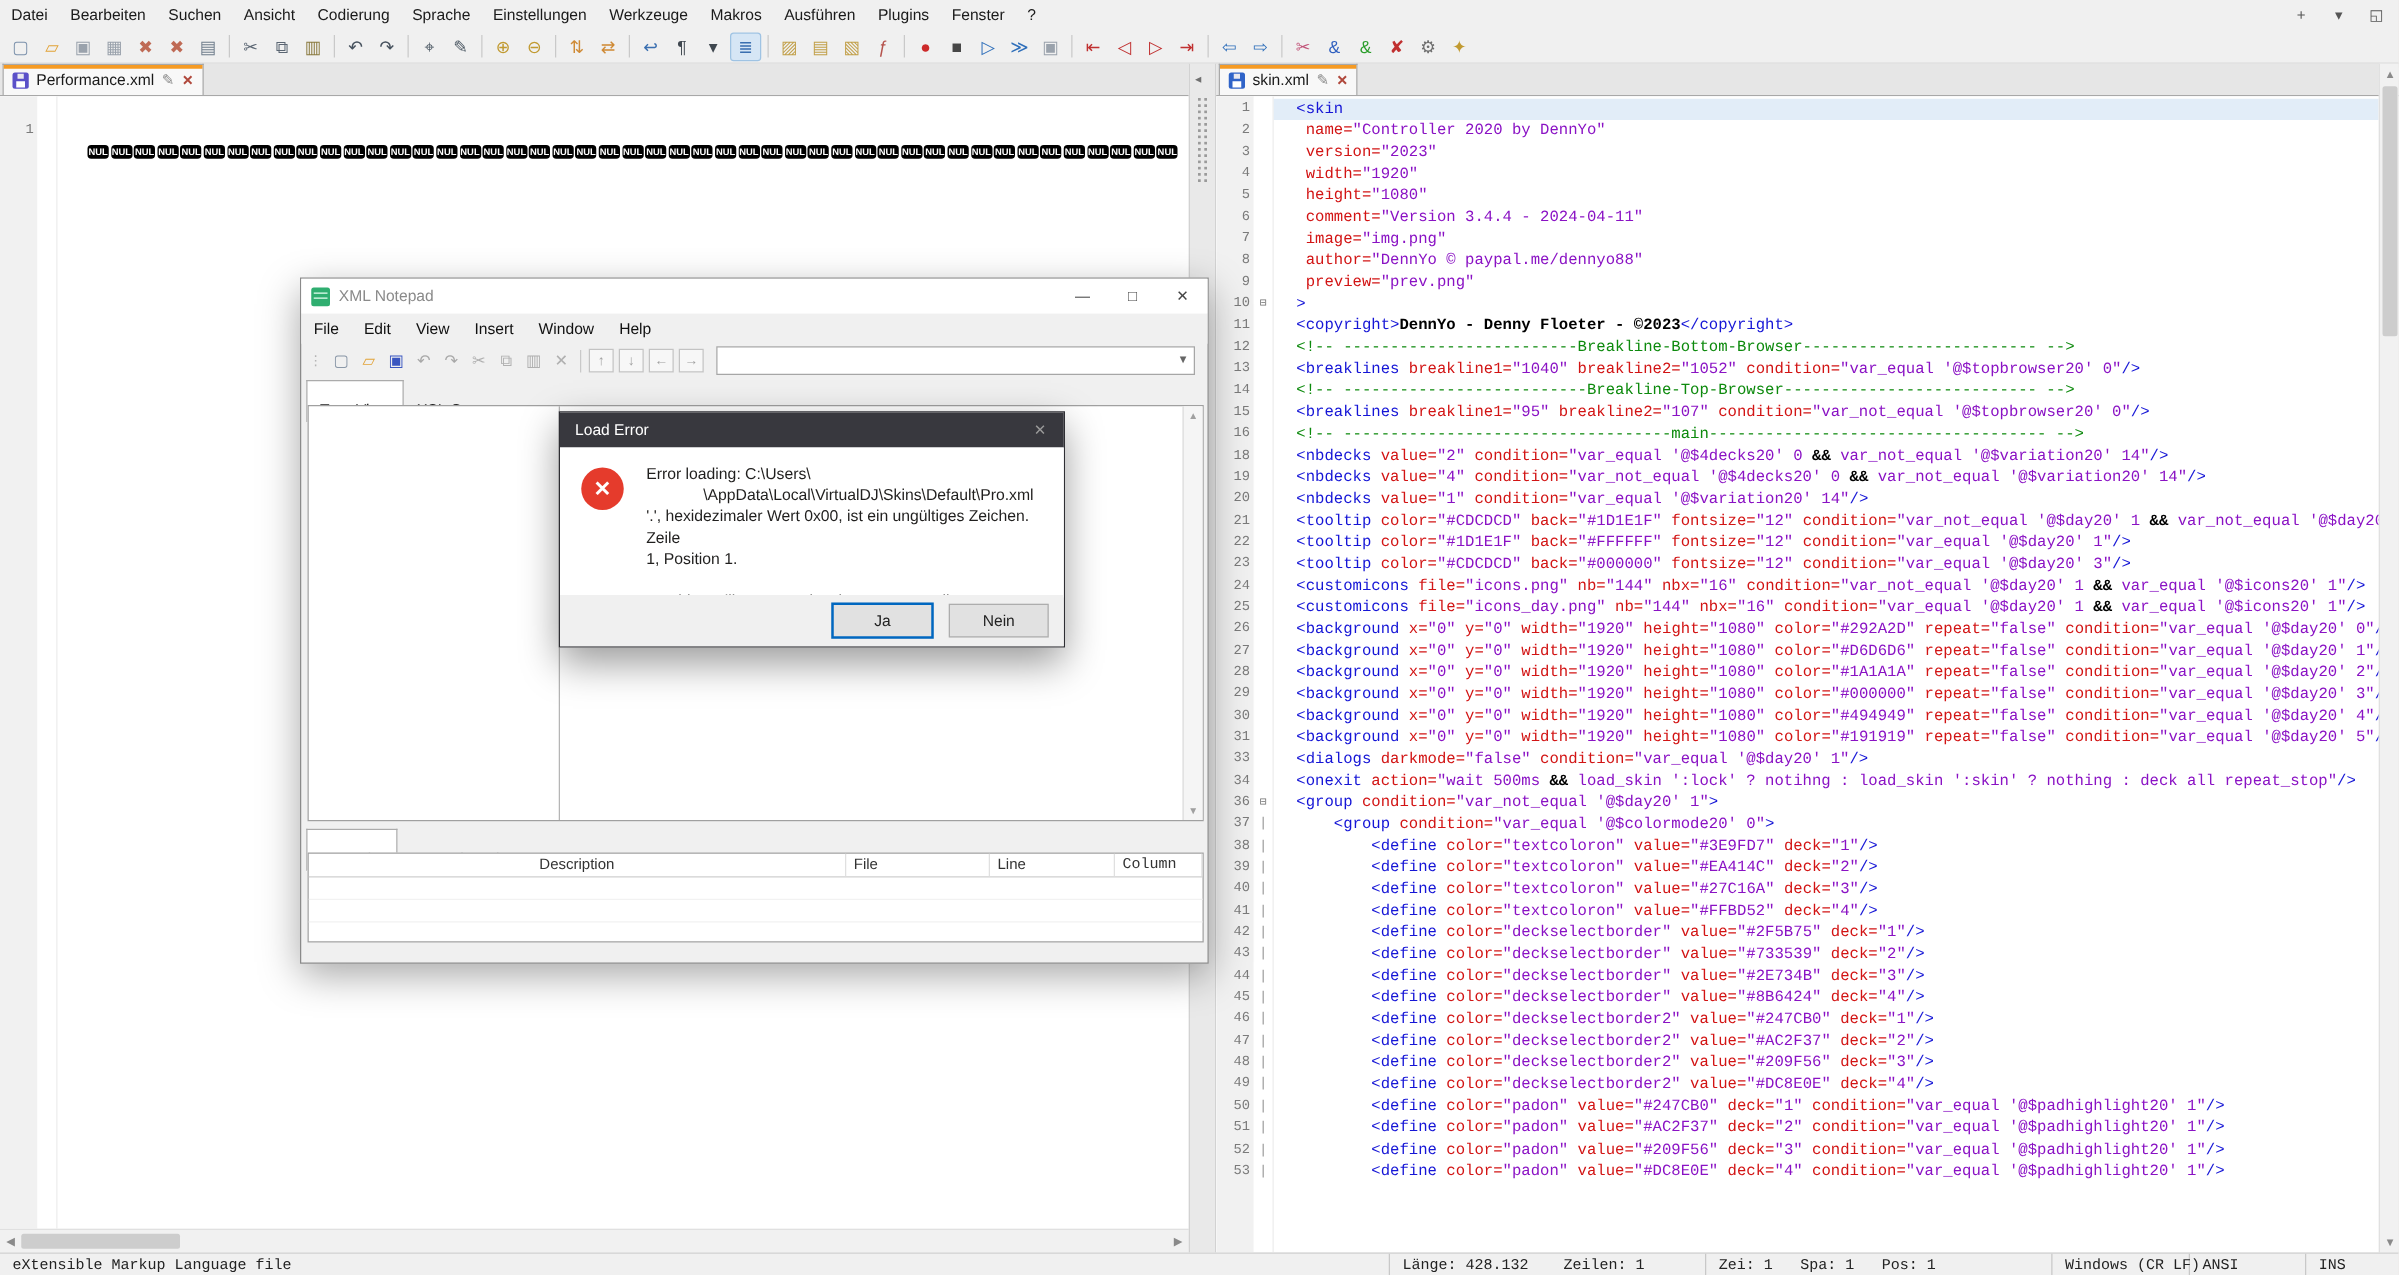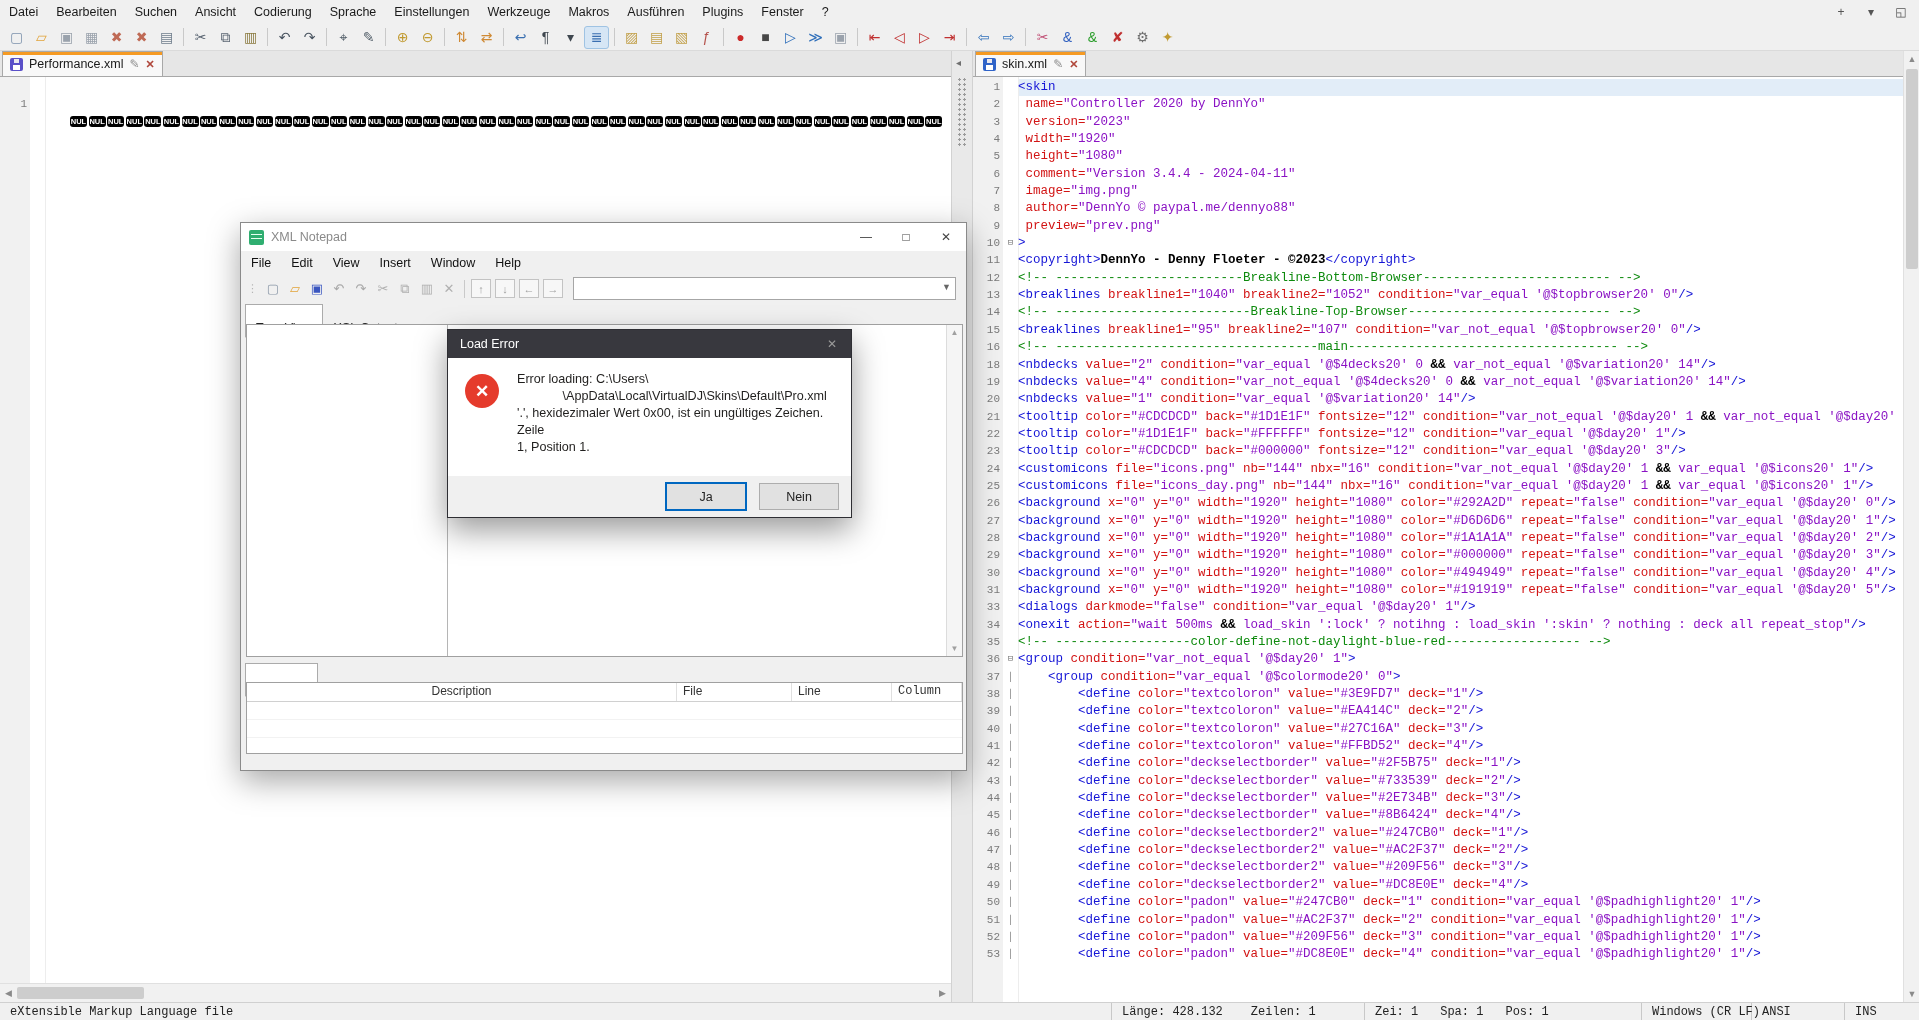--- a/index.html
+++ b/index.html
@@ -29,21 +29,21 @@
   .floppy:before{content:"";position:absolute;left:4px;top:1px;width:5px;height:4px;background:#e8e8ef;}
   .pin{color:#8a8a8a;font-size:12px;}
   .tclose{color:#b0483c;font-size:11px;font-weight:bold;}
   
   .editor{position:absolute;background:#fff;overflow:hidden;font-family:"Liberation Mono",monospace;}
   .gutcol{position:absolute;top:0;bottom:0;left:0;width:30px;background:#f1f1f1;}
   .foldcol{position:absolute;top:0;bottom:0;left:30px;width:15px;background:#fff;border-right:1px solid #ededed;}
   .erow{position:relative;height:17.35px;line-height:17.35px;white-space:pre;font-size:12.5px;}
   .erow .ln{position:absolute;left:0;width:27px;text-align:right;color:#7b7b7b;font-size:11px;}
   .erow .fold{position:absolute;left:31px;width:13px;text-align:center;color:#707070;font-size:9px;}
-  .erow .code{position:absolute;left:45px;right:0;}
+  .erow .code{position:absolute;left:64px;right:0;}
   .erow.cur .bg{position:absolute;left:46px;right:0;top:0;bottom:0;background:#e2edf8;}
   .xt{color:#1515d6;} .xa{color:#d21414;} .xv{color:#8a12c4;}
   .xb{color:#000;font-weight:bold;} .xc{color:#0d8a0d;} .xs{color:#000;}
   .nul{display:inline-block;width:17px;height:11px;background:#000;color:#fff;border-radius:3px;
     font-size:7.5px;font-weight:bold;line-height:11px;text-align:center;margin-right:1.6px;
     font-family:"Liberation Sans",sans-serif;vertical-align:middle;}
   
   .sb-track{position:absolute;background:#f1f1f1;}
   .sb-btn{position:absolute;color:#8a8a8a;font-size:9px;text-align:center;background:#f1f1f1;}
   .sb-thumb{position:absolute;background:#cdcdcd;border-radius:2px;}
@@ -256,21 +256,20 @@
         <div class="erow"><span class="ln">24</span><span class="fold"></span><span class="code"><span class="xt">&lt;customicons</span><span class="xa"> file=</span><span class="xv">"icons.png"</span><span class="xa"> nb=</span><span class="xv">"144"</span><span class="xa"> nbx=</span><span class="xv">"16"</span><span class="xa"> condition=</span><span class="xv">"var_not_equal '@$day20' 1 </span><span class="xb">&amp;&amp;</span><span class="xv"> var_equal '@$icons20' 1"</span><span class="xt">/&gt;</span></span></div>
         <div class="erow"><span class="ln">25</span><span class="fold"></span><span class="code"><span class="xt">&lt;customicons</span><span class="xa"> file=</span><span class="xv">"icons_day.png"</span><span class="xa"> nb=</span><span class="xv">"144"</span><span class="xa"> nbx=</span><span class="xv">"16"</span><span class="xa"> condition=</span><span class="xv">"var_equal '@$day20' 1 </span><span class="xb">&amp;&amp;</span><span class="xv"> var_equal '@$icons20' 1"</span><span class="xt">/&gt;</span></span></div>
         <div class="erow"><span class="ln">26</span><span class="fold"></span><span class="code"><span class="xt">&lt;background</span><span class="xa"> x=</span><span class="xv">"0"</span><span class="xa"> y=</span><span class="xv">"0"</span><span class="xa"> width=</span><span class="xv">"1920"</span><span class="xa"> height=</span><span class="xv">"1080"</span><span class="xa"> color=</span><span class="xv">"#292A2D"</span><span class="xa"> repeat=</span><span class="xv">"false"</span><span class="xa"> condition=</span><span class="xv">"var_equal '@$day20' 0"</span><span class="xt">/&gt;</span></span></div>
         <div class="erow"><span class="ln">27</span><span class="fold"></span><span class="code"><span class="xt">&lt;background</span><span class="xa"> x=</span><span class="xv">"0"</span><span class="xa"> y=</span><span class="xv">"0"</span><span class="xa"> width=</span><span class="xv">"1920"</span><span class="xa"> height=</span><span class="xv">"1080"</span><span class="xa"> color=</span><span class="xv">"#D6D6D6"</span><span class="xa"> repeat=</span><span class="xv">"false"</span><span class="xa"> condition=</span><span class="xv">"var_equal '@$day20' 1"</span><span class="xt">/&gt;</span></span></div>
         <div class="erow"><span class="ln">28</span><span class="fold"></span><span class="code"><span class="xt">&lt;background</span><span class="xa"> x=</span><span class="xv">"0"</span><span class="xa"> y=</span><span class="xv">"0"</span><span class="xa"> width=</span><span class="xv">"1920"</span><span class="xa"> height=</span><span class="xv">"1080"</span><span class="xa"> color=</span><span class="xv">"#1A1A1A"</span><span class="xa"> repeat=</span><span class="xv">"false"</span><span class="xa"> condition=</span><span class="xv">"var_equal '@$day20' 2"</span><span class="xt">/&gt;</span></span></div>
         <div class="erow"><span class="ln">29</span><span class="fold"></span><span class="code"><span class="xt">&lt;background</span><span class="xa"> x=</span><span class="xv">"0"</span><span class="xa"> y=</span><span class="xv">"0"</span><span class="xa"> width=</span><span class="xv">"1920"</span><span class="xa"> height=</span><span class="xv">"1080"</span><span class="xa"> color=</span><span class="xv">"#000000"</span><span class="xa"> repeat=</span><span class="xv">"false"</span><span class="xa"> condition=</span><span class="xv">"var_equal '@$day20' 3"</span><span class="xt">/&gt;</span></span></div>
         <div class="erow"><span class="ln">30</span><span class="fold"></span><span class="code"><span class="xt">&lt;background</span><span class="xa"> x=</span><span class="xv">"0"</span><span class="xa"> y=</span><span class="xv">"0"</span><span class="xa"> width=</span><span class="xv">"1920"</span><span class="xa"> height=</span><span class="xv">"1080"</span><span class="xa"> color=</span><span class="xv">"#494949"</span><span class="xa"> repeat=</span><span class="xv">"false"</span><span class="xa"> condition=</span><span class="xv">"var_equal '@$day20' 4"</span><span class="xt">/&gt;</span></span></div>
         <div class="erow"><span class="ln">31</span><span class="fold"></span><span class="code"><span class="xt">&lt;background</span><span class="xa"> x=</span><span class="xv">"0"</span><span class="xa"> y=</span><span class="xv">"0"</span><span class="xa"> width=</span><span class="xv">"1920"</span><span class="xa"> height=</span><span class="xv">"1080"</span><span class="xa"> color=</span><span class="xv">"#191919"</span><span class="xa"> repeat=</span><span class="xv">"false"</span><span class="xa"> condition=</span><span class="xv">"var_equal '@$day20' 5"</span><span class="xt">/&gt;</span></span></div>
         <div class="erow"><span class="ln">33</span><span class="fold"></span><span class="code"><span class="xt">&lt;dialogs</span><span class="xa"> darkmode=</span><span class="xv">"false"</span><span class="xa"> condition=</span><span class="xv">"var_equal '@$day20' 1"</span><span class="xt">/&gt;</span></span></div>
         <div class="erow"><span class="ln">34</span><span class="fold"></span><span class="code"><span class="xt">&lt;onexit</span><span class="xa"> action=</span><span class="xv">"wait 500ms </span><span class="xb">&amp;&amp;</span><span class="xv"> load_skin ':lock' ? notihng : load_skin ':skin' ? nothing : deck all repeat_stop"</span><span class="xt">/&gt;</span></span></div>
-        <div class="erow"><span class="ln">35</span><span class="fold"></span><span class="code"><span class="xc">&lt;!-- ------------------color-define-not-daylight-blue-red------------------ --&gt;</span></span></div>
         <div class="erow"><span class="ln">36</span><span class="fold">⊟</span><span class="code"><span class="xt">&lt;group</span><span class="xa"> condition=</span><span class="xv">"var_not_equal '@$day20' 1"</span><span class="xt">&gt;</span></span></div>
         <div class="erow"><span class="ln">37</span><span class="fold">│</span><span class="code"><span class="xs">    </span><span class="xt">&lt;group</span><span class="xa"> condition=</span><span class="xv">"var_equal '@$colormode20' 0"</span><span class="xt">&gt;</span></span></div>
         <div class="erow"><span class="ln">38</span><span class="fold">│</span><span class="code"><span class="xs">        </span><span class="xt">&lt;define</span><span class="xa"> color=</span><span class="xv">"textcoloron"</span><span class="xa"> value=</span><span class="xv">"#3E9FD7"</span><span class="xa"> deck=</span><span class="xv">"1"</span><span class="xt">/&gt;</span></span></div>
         <div class="erow"><span class="ln">39</span><span class="fold">│</span><span class="code"><span class="xs">        </span><span class="xt">&lt;define</span><span class="xa"> color=</span><span class="xv">"textcoloron"</span><span class="xa"> value=</span><span class="xv">"#EA414C"</span><span class="xa"> deck=</span><span class="xv">"2"</span><span class="xt">/&gt;</span></span></div>
         <div class="erow"><span class="ln">40</span><span class="fold">│</span><span class="code"><span class="xs">        </span><span class="xt">&lt;define</span><span class="xa"> color=</span><span class="xv">"textcoloron"</span><span class="xa"> value=</span><span class="xv">"#27C16A"</span><span class="xa"> deck=</span><span class="xv">"3"</span><span class="xt">/&gt;</span></span></div>
         <div class="erow"><span class="ln">41</span><span class="fold">│</span><span class="code"><span class="xs">        </span><span class="xt">&lt;define</span><span class="xa"> color=</span><span class="xv">"textcoloron"</span><span class="xa"> value=</span><span class="xv">"#FFBD52"</span><span class="xa"> deck=</span><span class="xv">"4"</span><span class="xt">/&gt;</span></span></div>
         <div class="erow"><span class="ln">42</span><span class="fold">│</span><span class="code"><span class="xs">        </span><span class="xt">&lt;define</span><span class="xa"> color=</span><span class="xv">"deckselectborder"</span><span class="xa"> value=</span><span class="xv">"#2F5B75"</span><span class="xa"> deck=</span><span class="xv">"1"</span><span class="xt">/&gt;</span></span></div>
         <div class="erow"><span class="ln">43</span><span class="fold">│</span><span class="code"><span class="xs">        </span><span class="xt">&lt;define</span><span class="xa"> color=</span><span class="xv">"deckselectborder"</span><span class="xa"> value=</span><span class="xv">"#733539"</span><span class="xa"> deck=</span><span class="xv">"2"</span><span class="xt">/&gt;</span></span></div>
         <div class="erow"><span class="ln">44</span><span class="fold">│</span><span class="code"><span class="xs">        </span><span class="xt">&lt;define</span><span class="xa"> color=</span><span class="xv">"deckselectborder"</span><span class="xa"> value=</span><span class="xv">"#2E734B"</span><span class="xa"> deck=</span><span class="xv">"3"</span><span class="xt">/&gt;</span></span></div>
         <div class="erow"><span class="ln">45</span><span class="fold">│</span><span class="code"><span class="xs">        </span><span class="xt">&lt;define</span><span class="xa"> color=</span><span class="xv">"deckselectborder"</span><span class="xa"> value=</span><span class="xv">"#8B6424"</span><span class="xa"> deck=</span><span class="xv">"4"</span><span class="xt">/&gt;</span></span></div>

